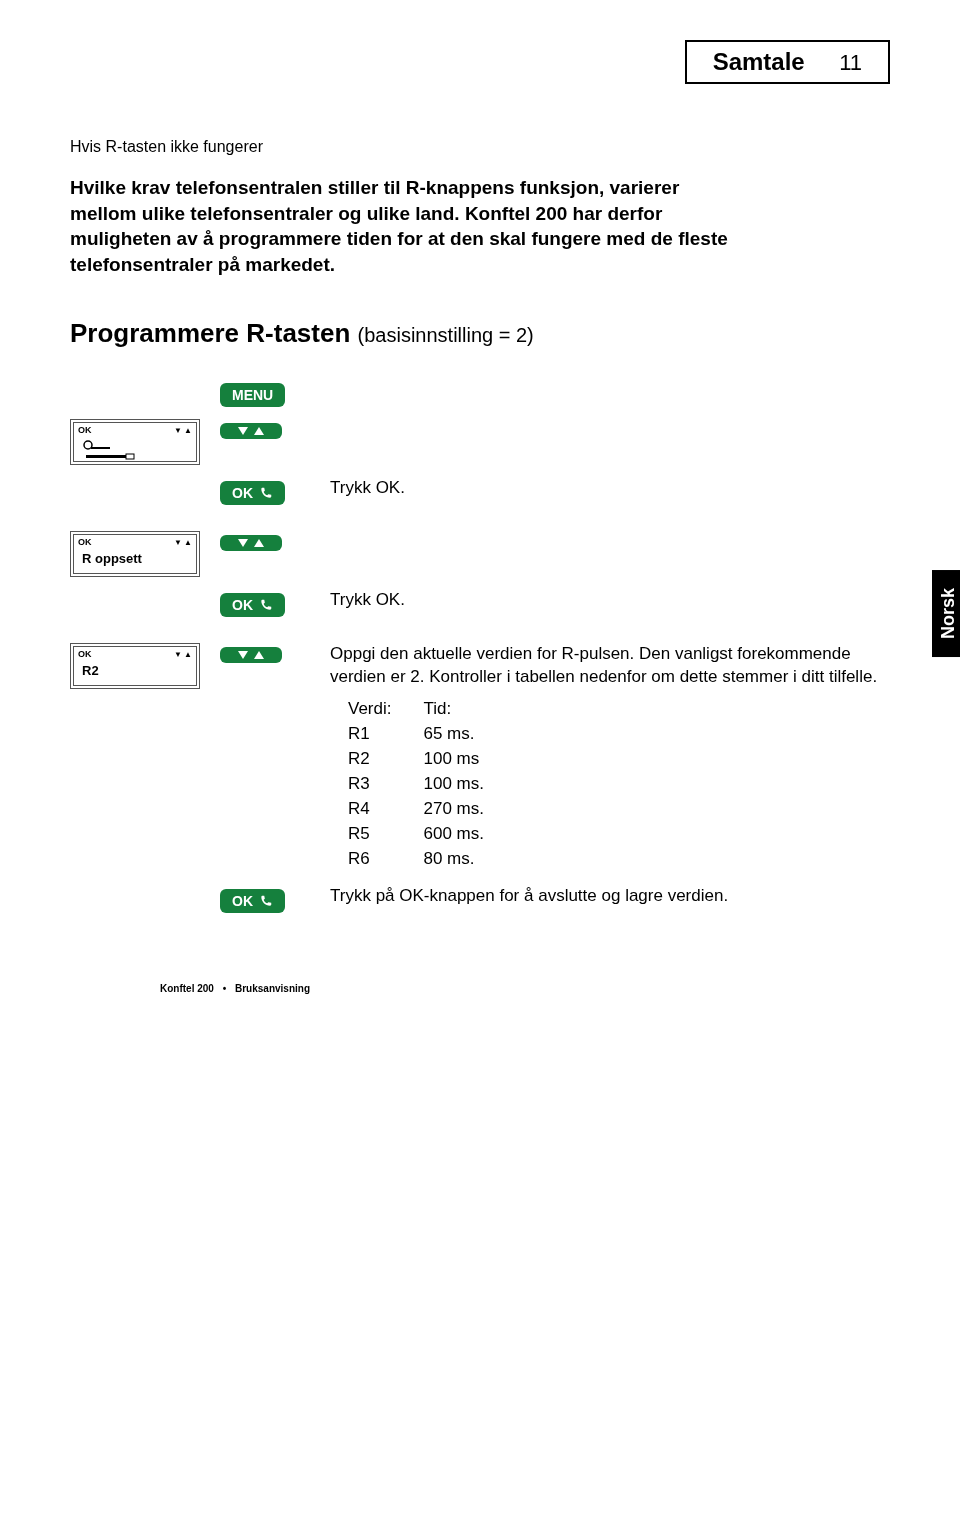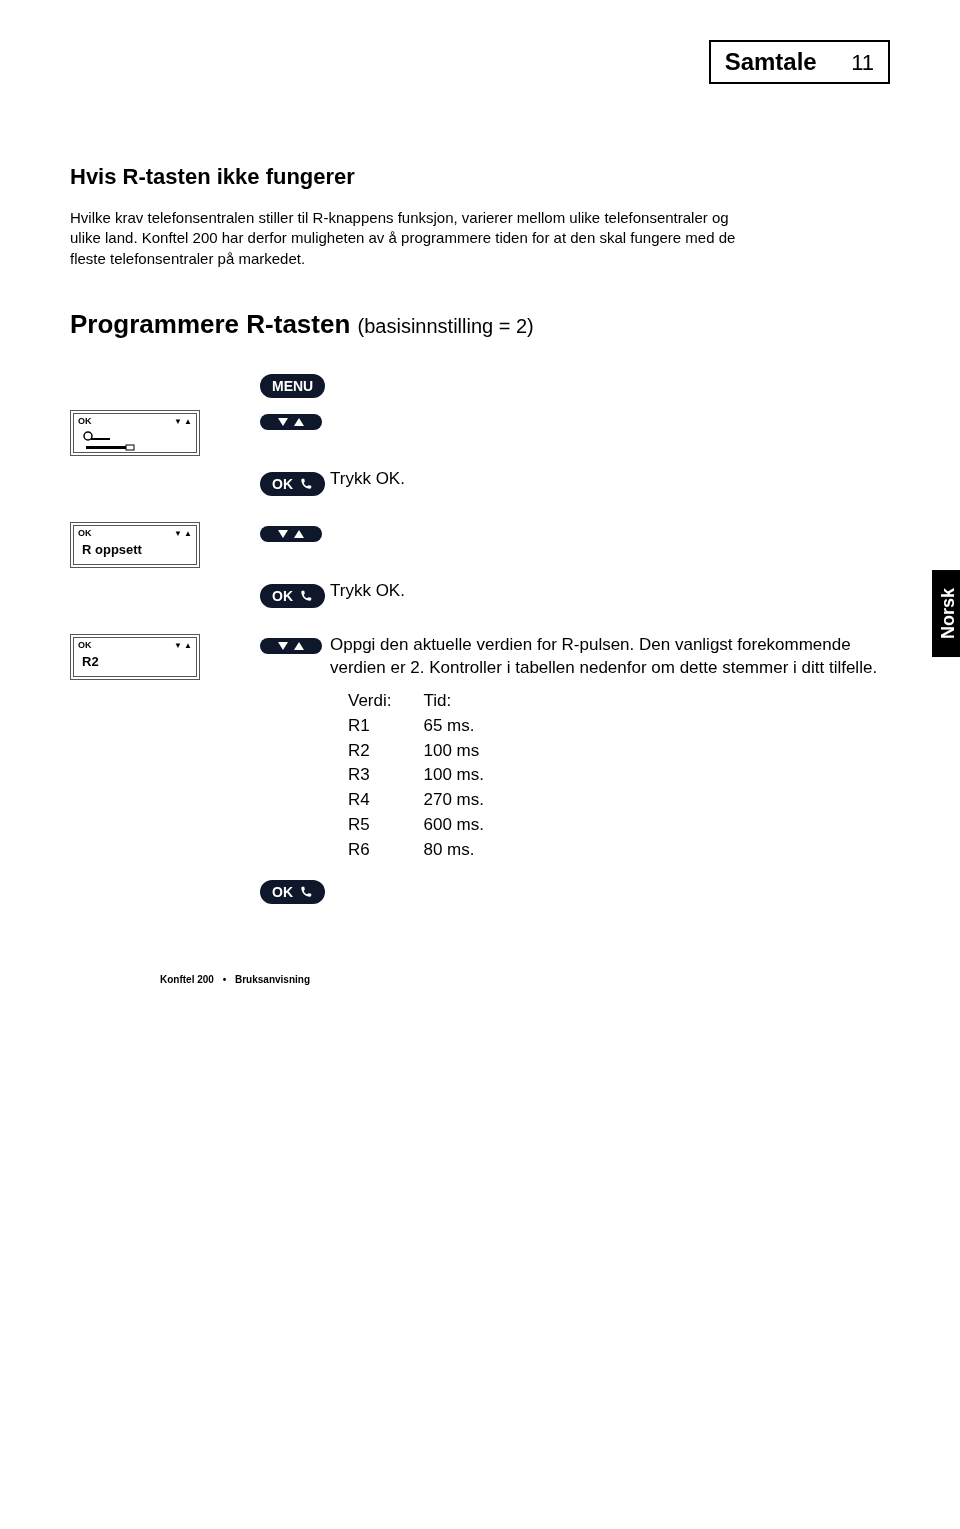--- a/index.html
+++ b/index.html
@@ -5,55 +5,56 @@
   body {
     font-family: Arial, Helvetica, sans-serif;
     margin: 0;
     padding: 60px 70px 40px 70px;
     width: 820px;
     color: #000;
     position: relative;
   }
   .header-box {
     border: 2px solid #000;
-    padding: 6px 14px;
+    padding: 6px 26px;
     float: right;
     margin-top: -20px;
   }
   .header-title {
     font-size: 24px;
     font-weight: bold;
     display: inline-block;
     margin-right: 30px;
   }
   .header-page {
     font-size: 22px;
     display: inline-block;
   }
   .clear { clear: both; }
 
   h2.section {
-    font-size: 22px;
-    font-weight: bold;
-    margin-top: 80px;
+    font-size: 16px;
+    font-weight: normal;
+    margin-top: 54px;
     margin-bottom: 18px;
   }
   h2.sub {
     font-size: 26px;
     font-weight: bold;
     margin-top: 40px;
   }
   .basis {
     font-weight: normal;
     font-size: 20px;
   }
   p.intro {
-    font-size: 15px;
+    font-size: 19px;
     line-height: 1.35;
     max-width: 680px;
+    font-weight: bold;
   }
 
   .side-tab {
     position: absolute;
     right: -5px;
     top: 570px;
     background: #000;
     color: #fff;
     writing-mode: vertical-rl;
     transform: rotate(180deg);
@@ -78,32 +79,31 @@
     justify-content: flex-start;
     padding-top: 4px;
   }
   .text-col {
     flex: 1;
     font-size: 17px;
     line-height: 1.35;
   }
 
   .pill {
-    background: #0f172a;
+    background: #15803d;
     color: #fff;
-    border-radius: 12px;
+    border-radius: 6px;
     padding: 4px 12px;
     font-size: 14px;
     font-weight: bold;
     display: inline-flex;
     align-items: center;
     gap: 6px;
     min-width: 38px;
     justify-content: center;
-    margin-left: 40px;
   }
   .pill .tri-down {
     width: 0; height: 0;
     border-left: 5px solid transparent;
     border-right: 5px solid transparent;
     border-top: 8px solid #fff;
   }
   .pill .tri-up {
     width: 0; height: 0;
     border-left: 5px solid transparent;
@@ -315,19 +315,20 @@
 <div class="step-row">
   <div class="lcd-col"></div>
   <div class="btn-col">
     <span class="pill">
       <span>OK</span>
       <svg class="phone" viewBox="0 0 24 24">
           <path fill="#fff" d="M6 3c-1 0-2 1-2 2 0 8 7 15 15 15 1 0 2-1 2-2v-3l-5-1-2 2c-3-1-5-3-6-6l2-2-1-5H6z"></path>
         </svg>
     </span>
   </div>
+  <div class="text-col">Trykk på OK-knappen for å avslutte og lagre verdien.</div>
 </div>
 
 <div class="footer">
   <span>Konftel 200</span>
   <span class="bullet">•</span>
   <span>Bruksanvisning</span>
 </div>
 
 </body></html>

